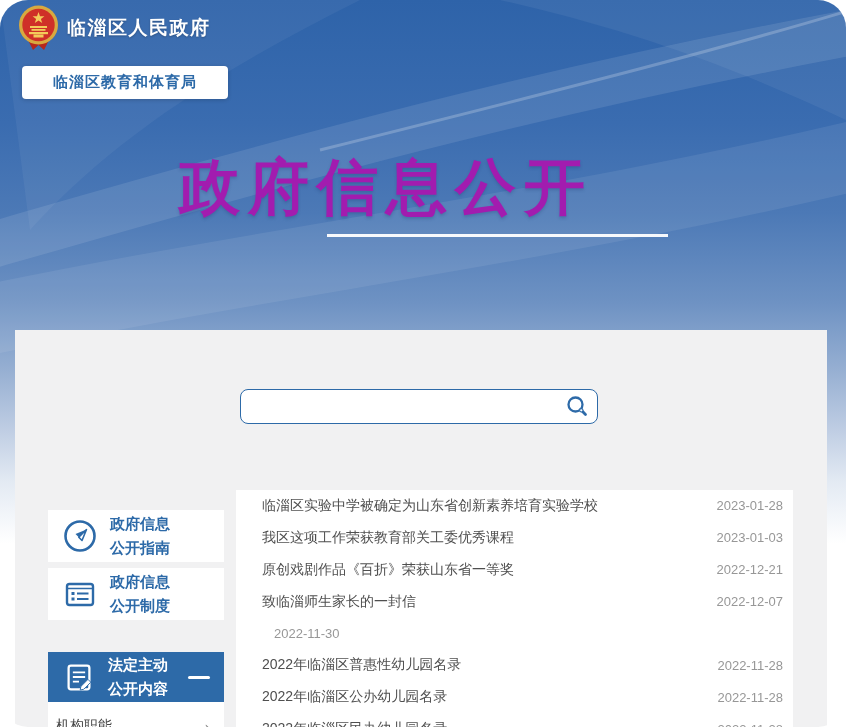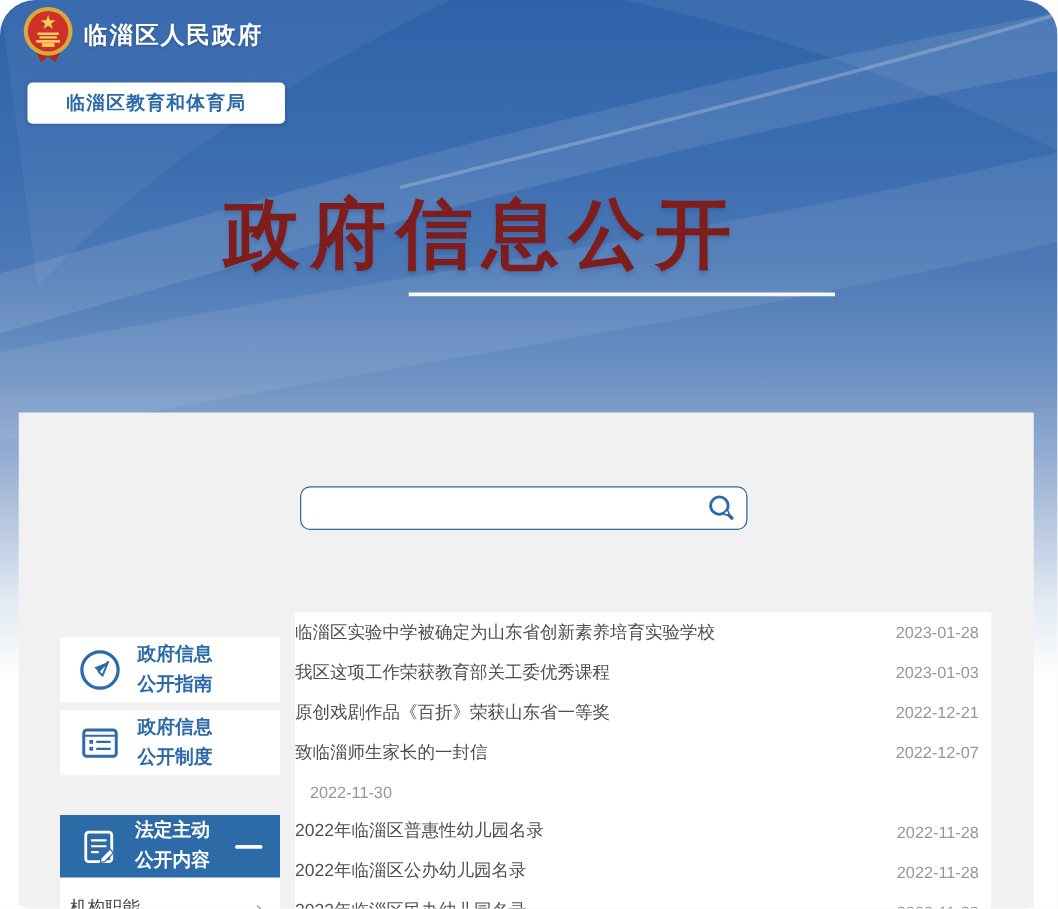--- a/index.html
+++ b/index.html
@@ -31,21 +31,21 @@
     position:absolute; left:22px; top:66px; width:206px; height:33px;
     background:#ffffff; border:none; border-radius:4px;
     color:#2d6aa8; font-size:15px; font-weight:bold; letter-spacing:1px;
     box-shadow:0 1px 4px rgba(0,0,0,.18); cursor:pointer;
     font-family:inherit;
   }
 
   
   .banner-title {
     position:absolute; left:168px; top:147px; width:436px;
-    color:#7f1d1d; font-size:61px; font-weight:bold; letter-spacing:8px;
+    color:#a21caf; font-size:61px; font-weight:bold; letter-spacing:8px;
     text-align:center; white-space:nowrap;
     text-shadow:0 2px 3px rgba(30,60,110,.25);
   }
   .banner-underline {
     position:absolute; left:327px; top:234px; width:341px; height:3px;
     background:#ffffff; opacity:.95;
   }
 
   
   .panel {
@@ -87,21 +87,21 @@
     padding:0 14px 0 8px; cursor:pointer; color:#444444; font-size:14px;
   }
   .sub-item:first-child { padding-top:8px; }
   .chev { color:#8a8a8a; font-size:14px; font-family:"DejaVu Sans",sans-serif; }
 
   
   .news { position:absolute; left:236px; top:490px; width:557px; height:237px;
     background:#ffffff; overflow:hidden; }
   .news-row {
     height:31.9px; display:flex; align-items:center; justify-content:space-between;
-    padding:0 10px 0 0; cursor:pointer;
+    padding:0 10px 0 26px; cursor:pointer;
   }
   .news-title { color:#4f4f4f; font-size:14px; white-space:nowrap; overflow:hidden; }
   .news-date { color:#979797; font-size:13px; margin-left:12px; flex-shrink:0; }
 </style>
 </head>
 <body>
 
 <div class="page">
 
   <div class="banner-bg" style="background:linear-gradient(180deg,#2e63a9 0%,#3a6cb0 22%,#4c79b6 38%,#6e92c3 54%,#96afd2 66%,#bccbe2 76%,#e3eaf3 86%,#ffffff 97%);"></div>

